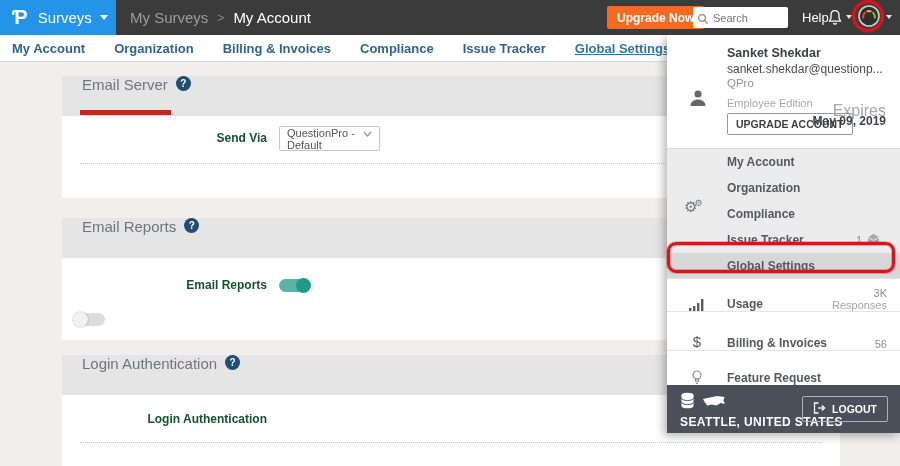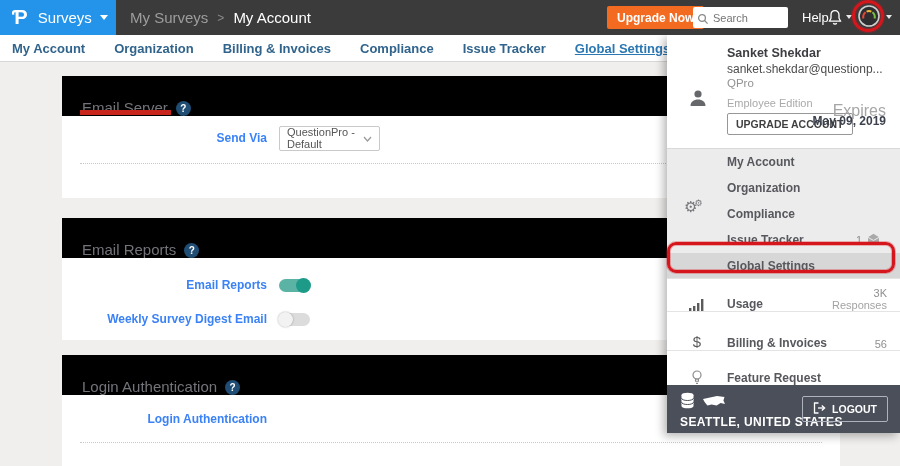--- a/index.html
+++ b/index.html
@@ -28,28 +28,28 @@
   .anno-circle { position:absolute; left:852px; top:0px; width:32px; height:32px; border:3px solid #d6161d; border-radius:50%; z-index:40; pointer-events:none; box-shadow:0 0 0 1px rgba(214,22,29,.35), inset 0 0 0 1px rgba(214,22,29,.35); }
 
   
   .tabbar { position:absolute; left:0; top:35px; width:900px; height:27px; background:#fff; border-bottom:1px solid #d8d8d8; display:flex; align-items:center; padding-left:12px; gap:29px; z-index:5; }
   .tab { font-size:13px; font-weight:bold; color:#31648c; cursor:pointer; white-space:nowrap; }
   .tab.link-style { color:#2b77b2; text-decoration:underline; }
 
   
   .content { position:absolute; left:0; top:62px; width:900px; height:404px; background:#f0efee; overflow:hidden; }
   .card { position:absolute; left:62px; width:778px; background:#fff; }
-  .card-header { height:40px; background:#000000; display:flex; align-items:flex-end; padding-left:20px; }
+  .card-header { height:40px; background:#e5e5e5; display:flex; align-items:flex-start; padding-left:20px; }
   .card-title { font-size:15px; color:#73747a; }
   .help-icon { width:15px; height:15px; border-radius:50%; background:#204d74; color:#fff; font-size:10px; font-weight:bold; display:flex; align-items:center; justify-content:center; margin-left:8px; cursor:pointer; }
   .card-body { padding-top:9px; }
   .form-row { display:flex; align-items:center; height:26px; }
-  .form-label { width:205px; text-align:right; font-size:12px; font-weight:bold; color:#3b82f6; }
+  .form-label { width:205px; text-align:right; font-size:12px; font-weight:bold; color:#14532d; }
   .control { margin-left:12px; }
-  .dropdown { height:25px; background:#fff; border:1px solid #c9c9c9; border-radius:2px; display:flex; align-items:center; padding:0 7px; font-size:11px; color:#555; cursor:pointer; }
+  .dropdown { height:25px; background:#fff; border:1px solid #c9c9c9; border-radius:2px; display:flex; align-items:flex-start; padding:0 7px; font-size:11px; color:#555; cursor:pointer; }
   .dropdown .dd-text { flex:1; }
   .dd-chevron { margin-left:8px; }
   .dotted-sep { border-top:1px dotted #c9c9c9; margin:12px 18px 0 18px; }
   .anno-underline { position:absolute; left:18px; top:34px; width:91px; height:5px; background:#c8251d; z-index:20; pointer-events:none; }
 
   .toggle { position:relative; width:31px; height:13px; border-radius:7px; cursor:pointer; }
   .toggle.on { background:#5bb3a5; }
   .toggle.on .knob { position:absolute; right:-1px; top:-1px; width:15px; height:15px; border-radius:50%; background:#1e9a89; }
   .toggle.off { background:#dcdcdc; }
   .toggle.off .knob { position:absolute; left:-1px; top:-1px; width:15px; height:15px; border-radius:50%; background:#f2f2f2; box-shadow:0 0 2px rgba(0,0,0,.35); }
@@ -176,21 +176,20 @@
         <span class="help-icon">?</span>
       </div>
       <div class="card-body">
         <div class="form-row" style="margin-top:5px;">
           <span class="form-label">Email Reports</span>
           <div class="control toggle on">
               <span class="knob"></span>
             </div>
         </div>
         <div class="form-row" style="margin-top:8px;">
-          <span class="form-label">Weekly Survey Digest Email</span>
           <div class="control toggle off">
               <span class="knob"></span>
             </div>
         </div>
       </div>
     </div>
 
     <div class="card" style="top:293px; height:130px;">
       <div class="card-header">
         <span class="card-title">Login Authentication</span>

